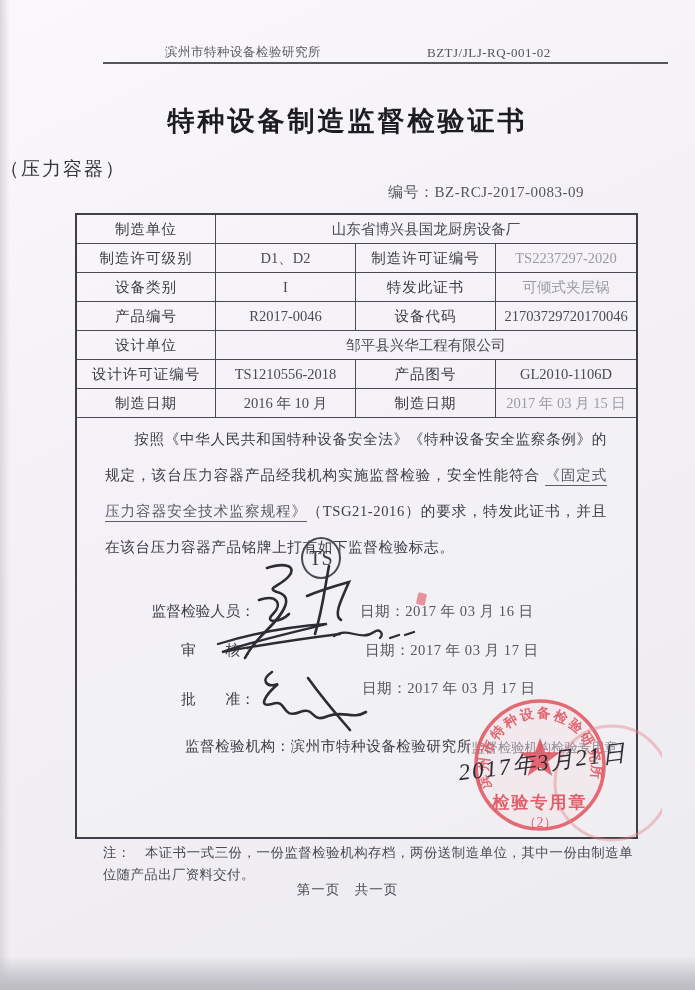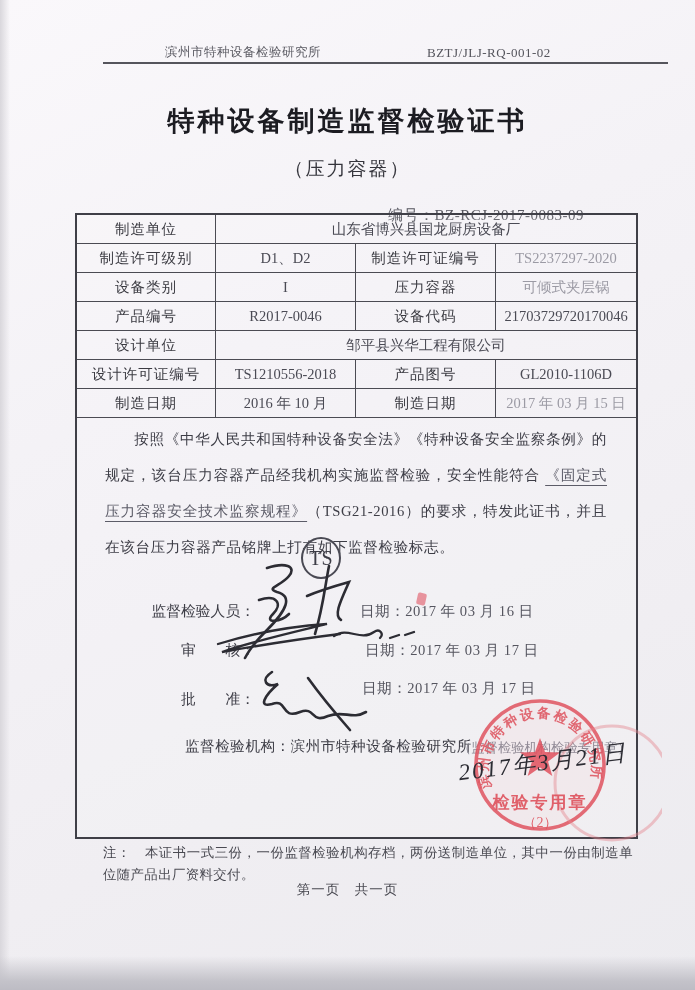--- a/index.html
+++ b/index.html
@@ -10,22 +10,22 @@
   
   .edge-left{left:0;top:0;width:10px;height:990px;background:linear-gradient(90deg,#d9d7dc,rgba(217,215,220,0));}
   .edge-bottom{left:0;bottom:0;width:695px;height:34px;background:linear-gradient(180deg,rgba(214,213,218,0),#c3c2c9 75%,#bdbcc4);}
   
   .hdr-org{left:165px;top:44px;font-size:12.5px;color:#5a5a62;letter-spacing:.5px;}
   .hdr-code{left:427px;top:45px;font-size:13px;color:#54545c;letter-spacing:.5px;}
   .hdr-rule{left:103px;top:62px;width:565px;height:2px;background:#55555c;}
   
   .title{left:0;top:103px;width:695px;text-align:center;font-family:"Liberation Sans","DejaVu Sans",sans-serif;
          font-weight:bold;font-size:27px;letter-spacing:3px;color:#1c1c22;}
-  .subtitle{left:0;top:156px;width:695px;text-align:center;font-size:19px;letter-spacing:2px;color:#35353c;}
-  .certno{left:388px;top:206px;font-size:15px;color:#55555e;letter-spacing:.5px;}
+  .subtitle{left:0;top:156px;width:695px;font-size:19px;letter-spacing:2px;color:#35353c;}
+  .certno{left:388px;top:183px;font-size:15px;color:#55555e;letter-spacing:.5px;}
   
   .box{left:75px;top:213px;width:559px;height:622px;border:2px solid #3f3f47;background:rgba(255,255,255,0.12);}
   
   .tbl{left:77px;top:215px;width:559px;display:grid;grid-template-columns:139px 140px 140px 1fr;}
   .cell{height:29px;box-sizing:border-box;border-bottom:1.5px solid #4b4b53;border-right:1.5px solid #4b4b53;
         display:flex;align-items:center;justify-content:center;font-size:14.5px;white-space:nowrap;}
   .cell.lastcol{border-right:none;text-align:right;}
   .cell.span3{grid-column:span 3;}
   .lbl{color:#3b3b42;letter-spacing:1px;}
   .val{color:#4a4a54;}
@@ -85,21 +85,21 @@
     <div class="cell lbl">制造单位</div>
     <div class="cell val span3 lastcol">山东省博兴县国龙厨房设备厂</div>
 
     <div class="cell lbl">制造许可级别</div>
     <div class="cell val">D1、D2</div>
     <div class="cell lbl">制造许可证编号</div>
     <div class="cell val faded lastcol">TS2237297-2020</div>
 
     <div class="cell lbl">设备类别</div>
     <div class="cell val">I</div>
-    <div class="cell lbl">压力容器</div>
+    <div class="cell lbl">特发此证书</div>
     <div class="cell val faded lastcol">可倾式夹层锅</div>
 
     <div class="cell lbl">产品编号</div>
     <div class="cell val">R2017-0046</div>
     <div class="cell lbl">设备代码</div>
     <div class="cell val lastcol">21703729720170046</div>
 
     <div class="cell lbl">设计单位</div>
     <div class="cell val span3 lastcol">邹平县兴华工程有限公司</div>
 

